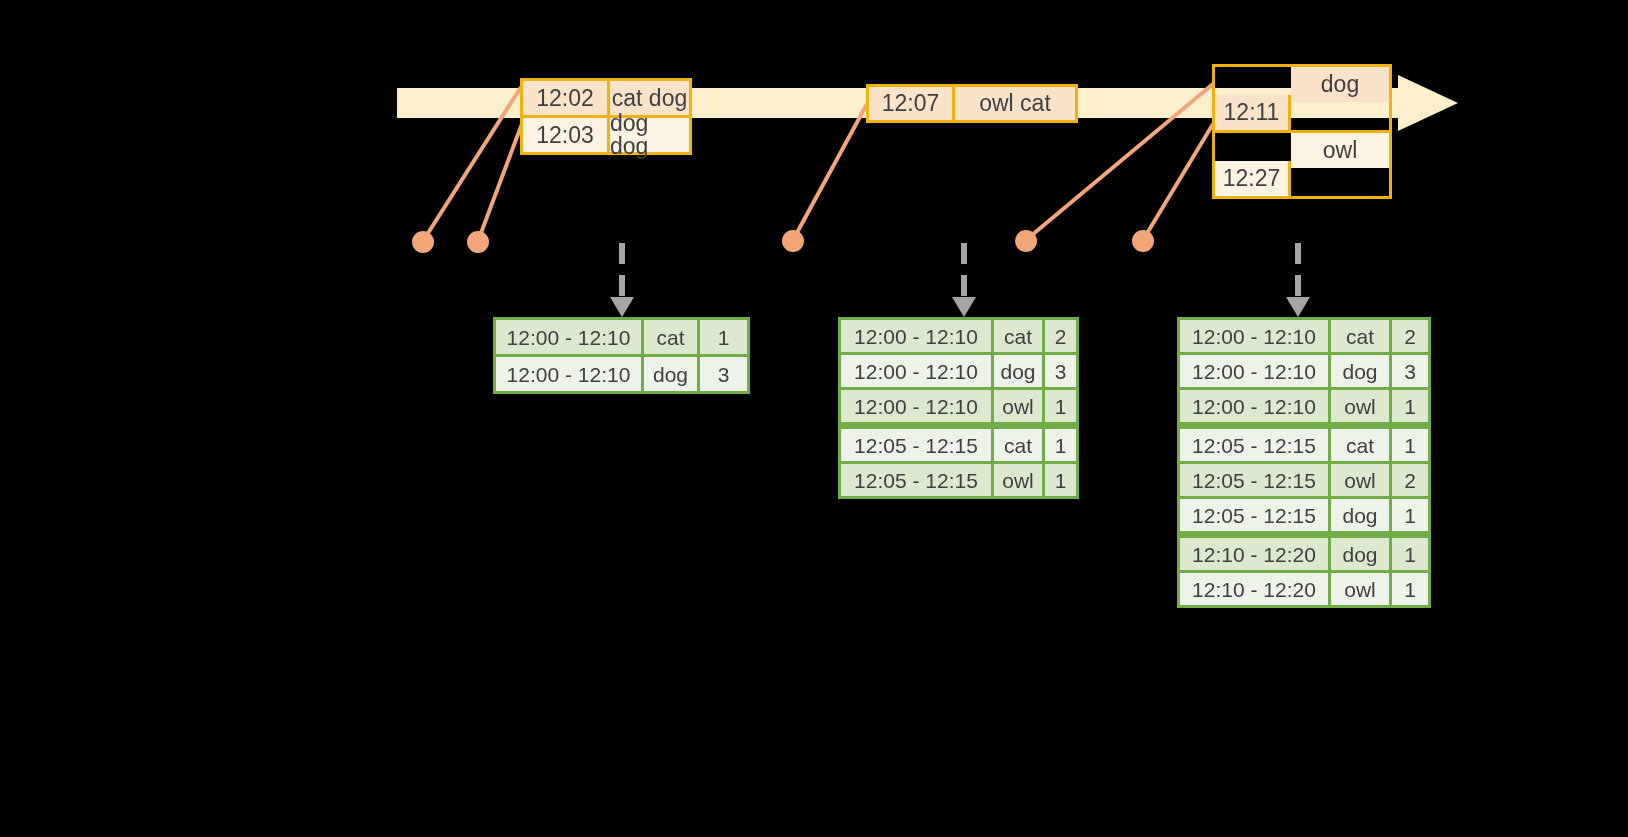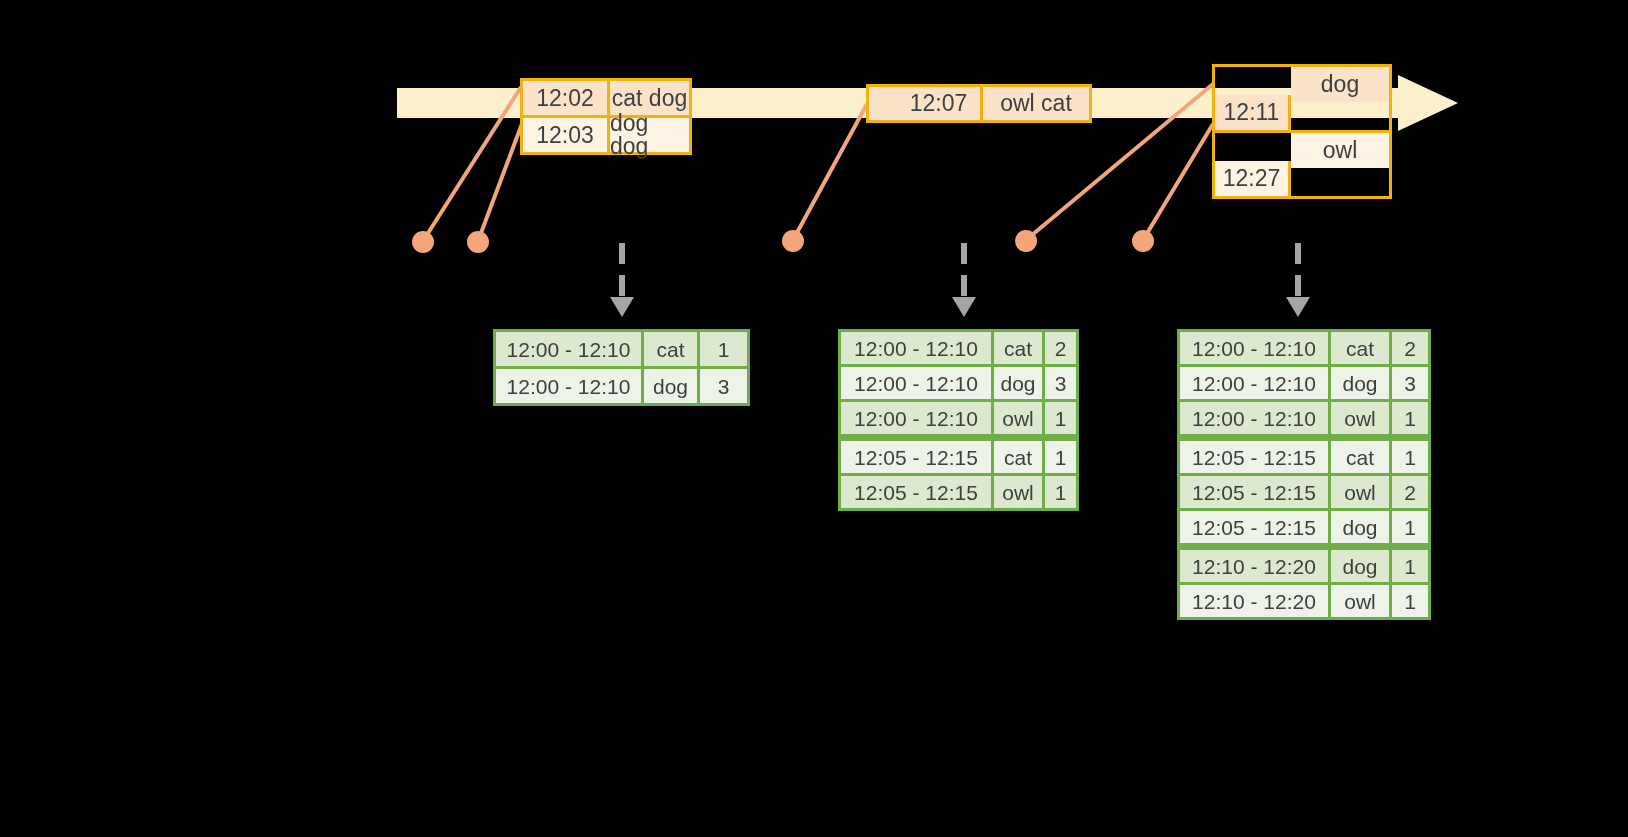--- a/index.html
+++ b/index.html
@@ -46,30 +46,30 @@
   .etable .cell{font-size:23px;}
   .etable .c-time{border-right:3px solid var(--event-table-border);}
   .etable .trow.dark  .cell{background:var(--event-row-dark);}
   .etable .trow.light .cell{background:var(--event-row-light);}
   .etable-1{left:520px;top:78px;}
   .etable-1 .cell{height:34px;}
   .etable-1 .c-time{width:84px;}
   .etable-1 .c-word{width:79px;}
   .etable-2{left:866px;top:84px;}
   .etable-2 .cell{height:33px;}
-  .etable-2 .c-time{width:83px;padding-left:28px;}
-  .etable-2 .c-word{width:106px;}
+  .etable-2 .c-time{width:83px;}
+  .etable-2 .c-word{width:120px;}
   .etable-2 .trow .cell{background:var(--event-table2-fill);}
   .etable-3{left:1212px;top:64px;}
   .etable-3 .cell{height:35px;}
   .etable-3 .c-time{width:73px;margin-top:28px;}
   .etable-3 .c-word{width:98px;}
 
   
-  .gtable{border:3px solid var(--result-table-border);margin-top:12px;}
+  .gtable{border:3px solid var(--result-table-border);}
   .gtable .trow + .trow{border-top:3px solid var(--result-table-border);}
   .gtable .trow.group-start{border-top:7px solid var(--result-table-border);}
   .gtable .cell{font-size:21px;}
   .gtable .c-window{border-right:3px solid var(--result-table-border);}
   .gtable .c-word{border-right:3px solid var(--result-table-border);}
   .gtable .trow.dark  .cell{background:var(--result-row-dark);}
   .gtable .trow.light .cell{background:var(--result-row-light);}
   .gtable-1{left:493px;top:317px;}
   .gtable-1 .cell{height:34px;}
   .gtable-1 .c-window{width:145px;}

